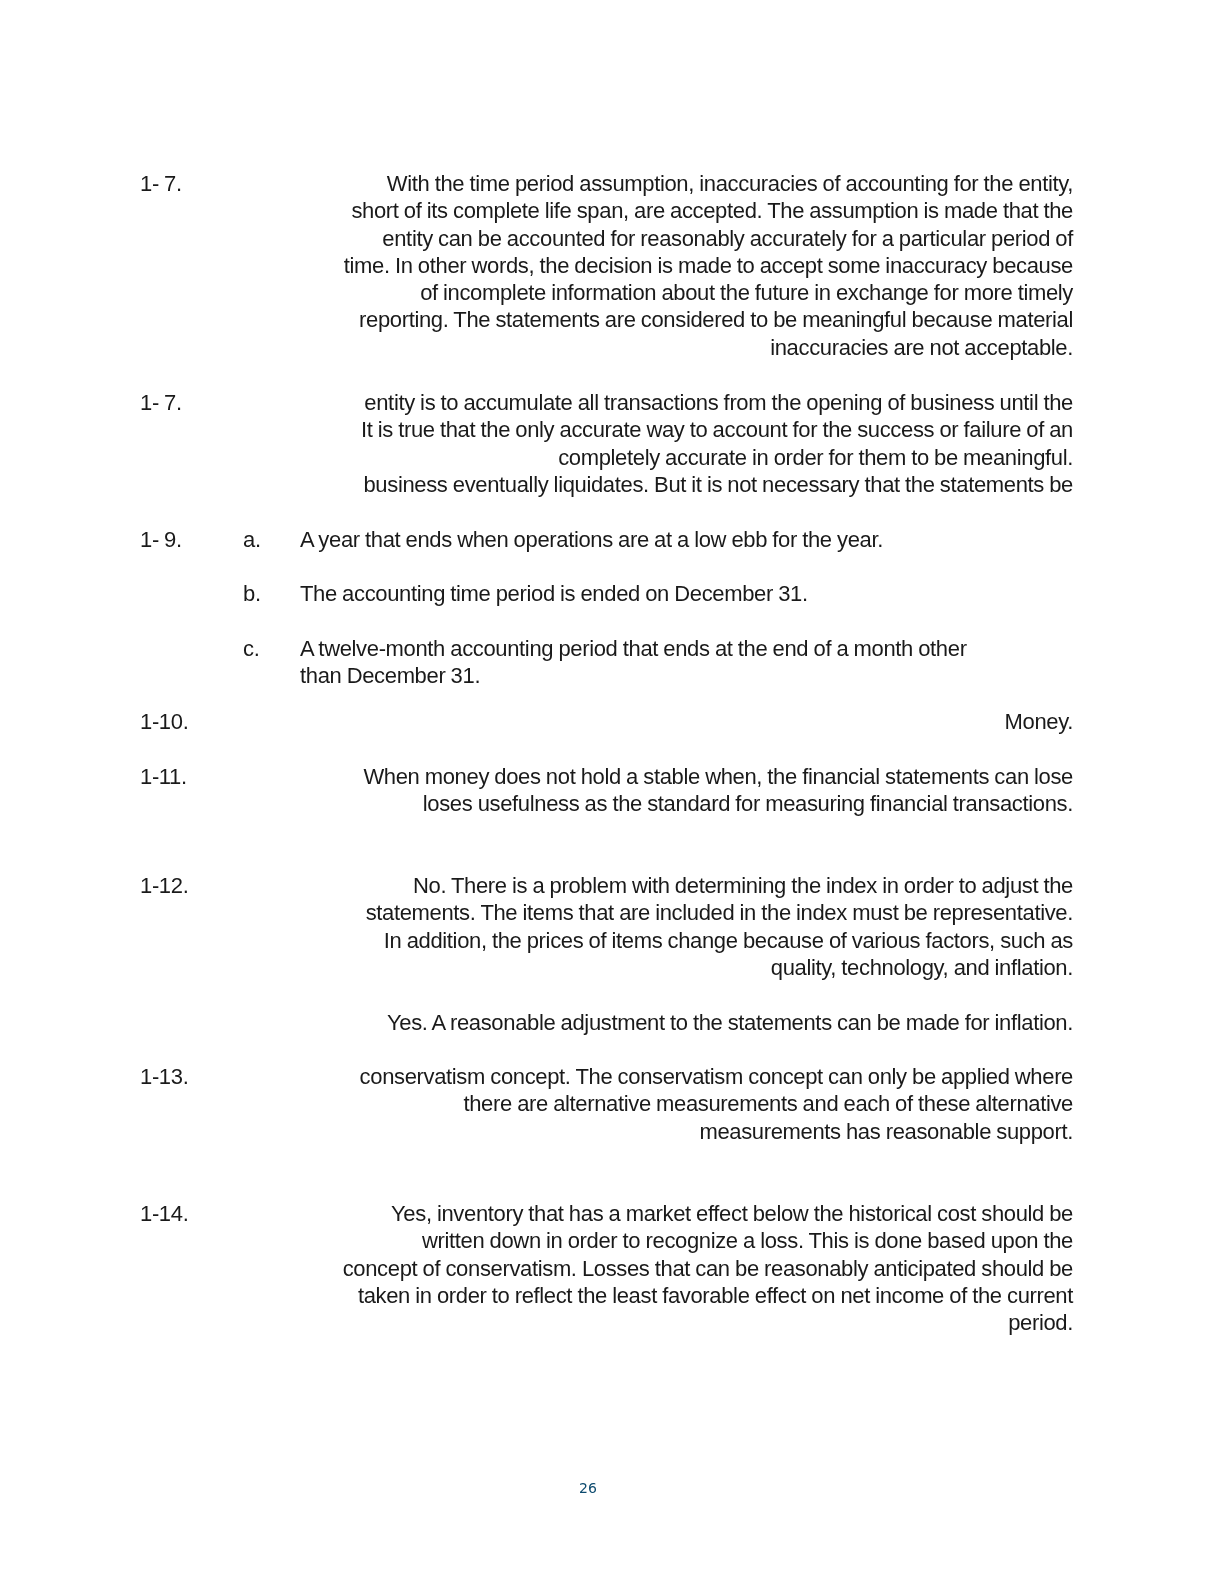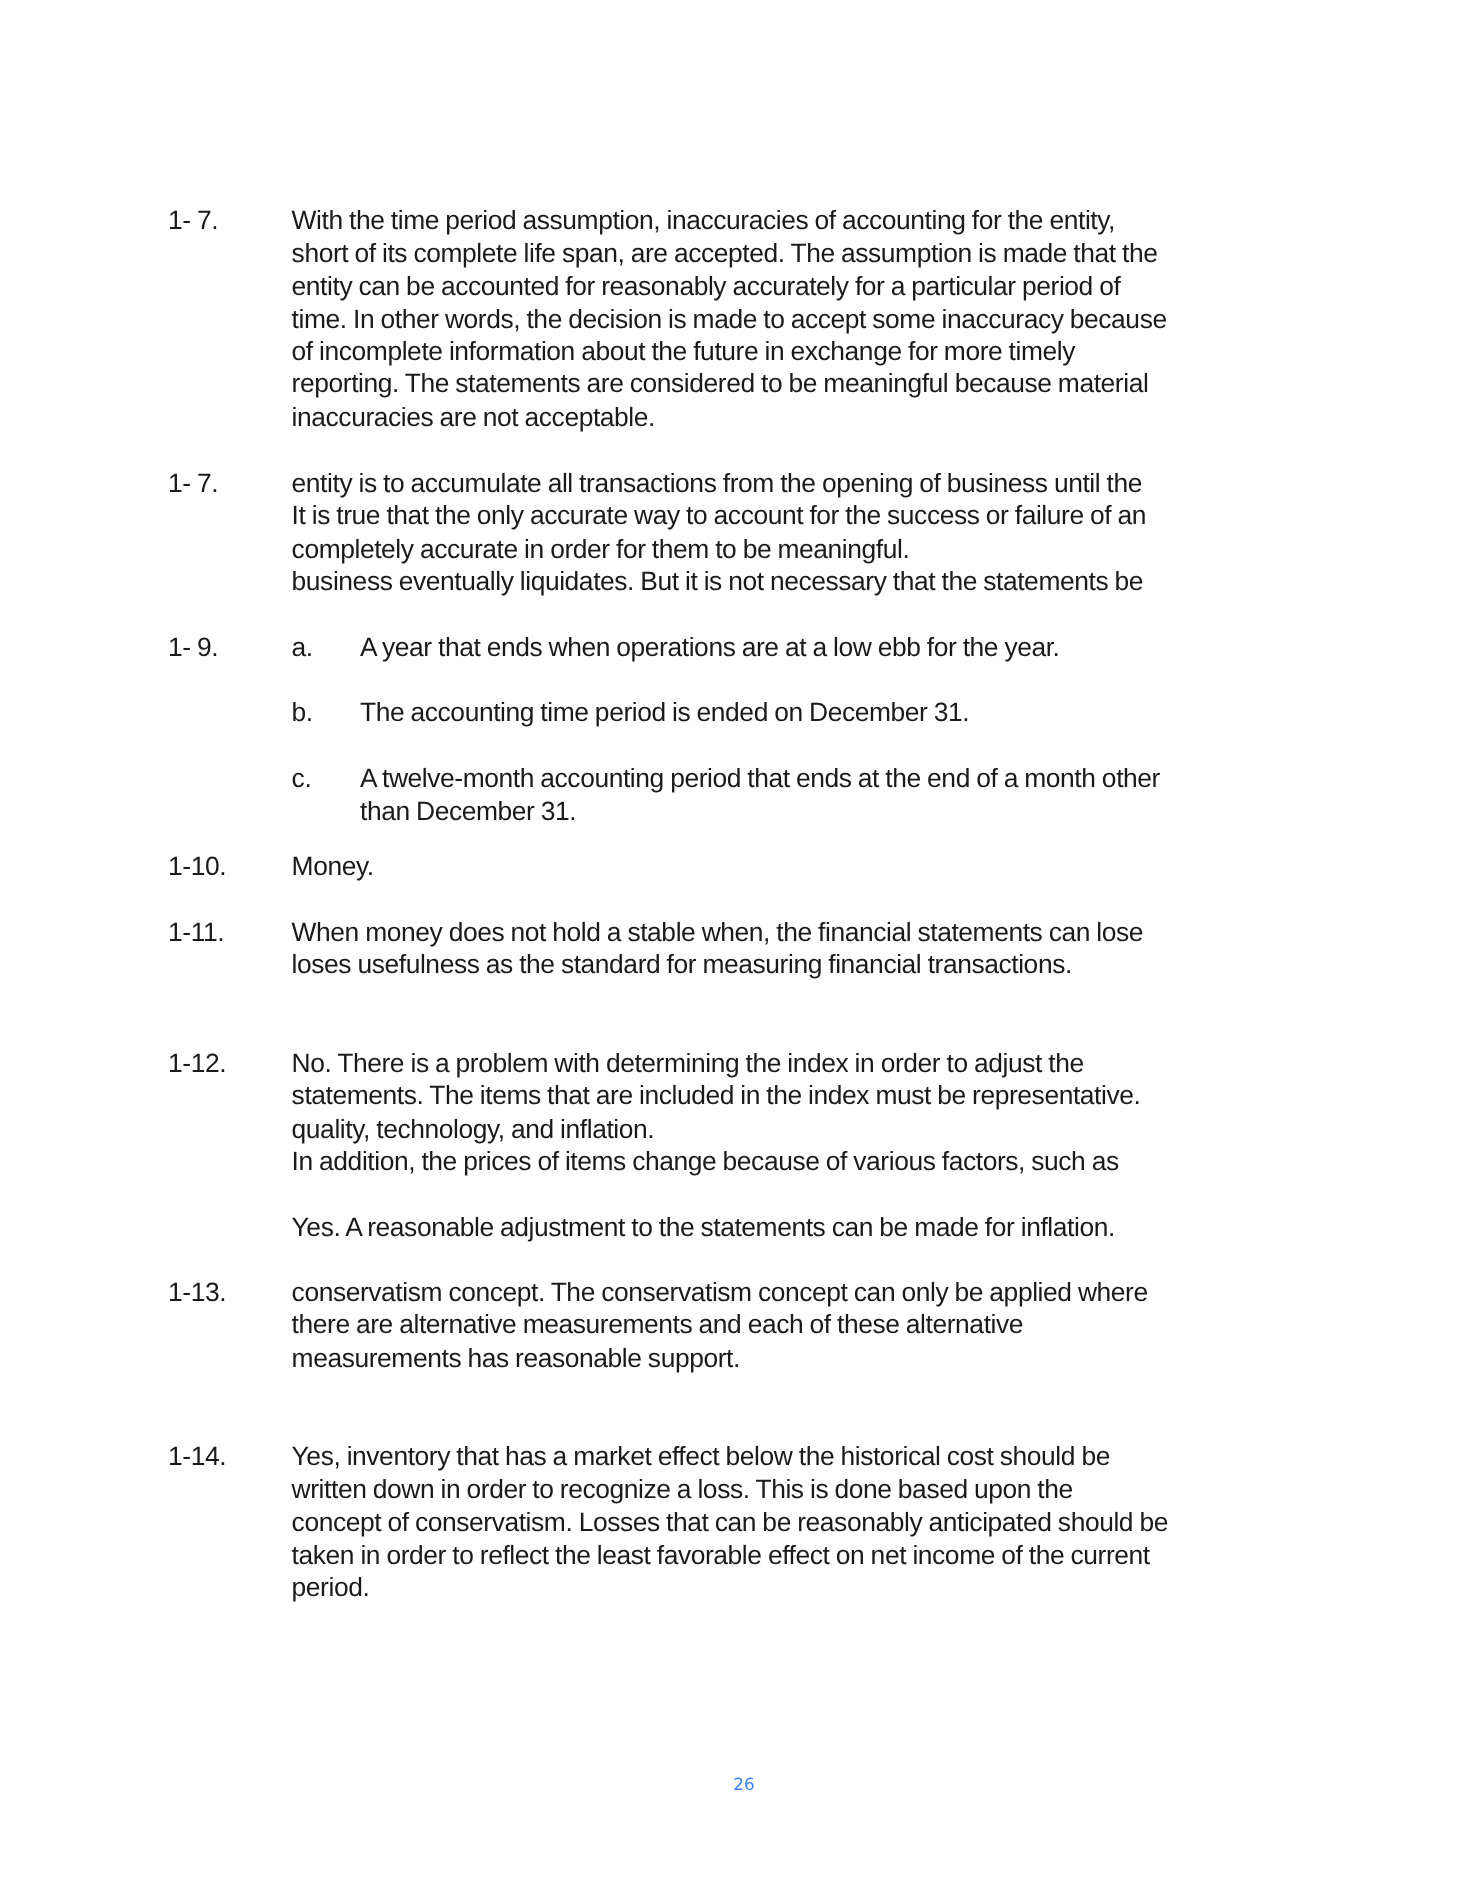--- a/index.html
+++ b/index.html
@@ -36,20 +36,21 @@
       left: 0;
       top: 0;
       width: 100px;
       white-space: pre;
     }
     .text {
       position: absolute;
       left: 103px;
       top: 0;
       width: 830px;
+      text-align: right;
     }
     .sub {
       position: absolute;
       left: 243px;
       width: 830px;
       font-size: 22px;
       line-height: 27.3px;
       letter-spacing: -0.35px;
       word-spacing: -0.5px;
     }
@@ -67,22 +68,21 @@
     }
     .line { display: block; white-space: nowrap; }
     .page-number {
       position: absolute;
       left: 0;
       width: 1176px;
       top: 1480px;
       text-align: center;
       font-size: 14px;
       font-family: "DejaVu Sans", sans-serif;
-      color: #3b82f6;
-      padding-left: 32px;
+      color: #0c4a6e;
     }
   </style>
 </head>
 <body>
 
 <div class="page">
 
   <div class="entry" style="top:170px;">
     <span class="num">1- 7.</span>
     <div class="text">
@@ -142,22 +142,22 @@
       <span class="line">When money does not hold a stable when, the financial statements can lose</span>
       <span class="line">loses usefulness as the standard for measuring financial transactions.</span>
     </div>
   </div>
 
   <div class="entry" style="top:872px;">
     <span class="num">1-12.</span>
     <div class="text">
       <span class="line">No.  There is a problem with determining the index in order to adjust the</span>
       <span class="line">statements.  The items that are included in the index must be representative.</span>
+      <span class="line">In addition, the prices of items change because of various factors, such as</span>
       <span class="line">quality, technology, and inflation.</span>
-      <span class="line">In addition, the prices of items change because of various factors, such as</span>
     </div>
   </div>
   <div class="entry" style="top:1009px;">
     <div class="text">
       <span class="line">Yes. A reasonable adjustment to the statements can be made for inflation.</span>
     </div>
   </div>
 
   <div class="entry" style="top:1063px;">
     <span class="num">1-13.</span>

